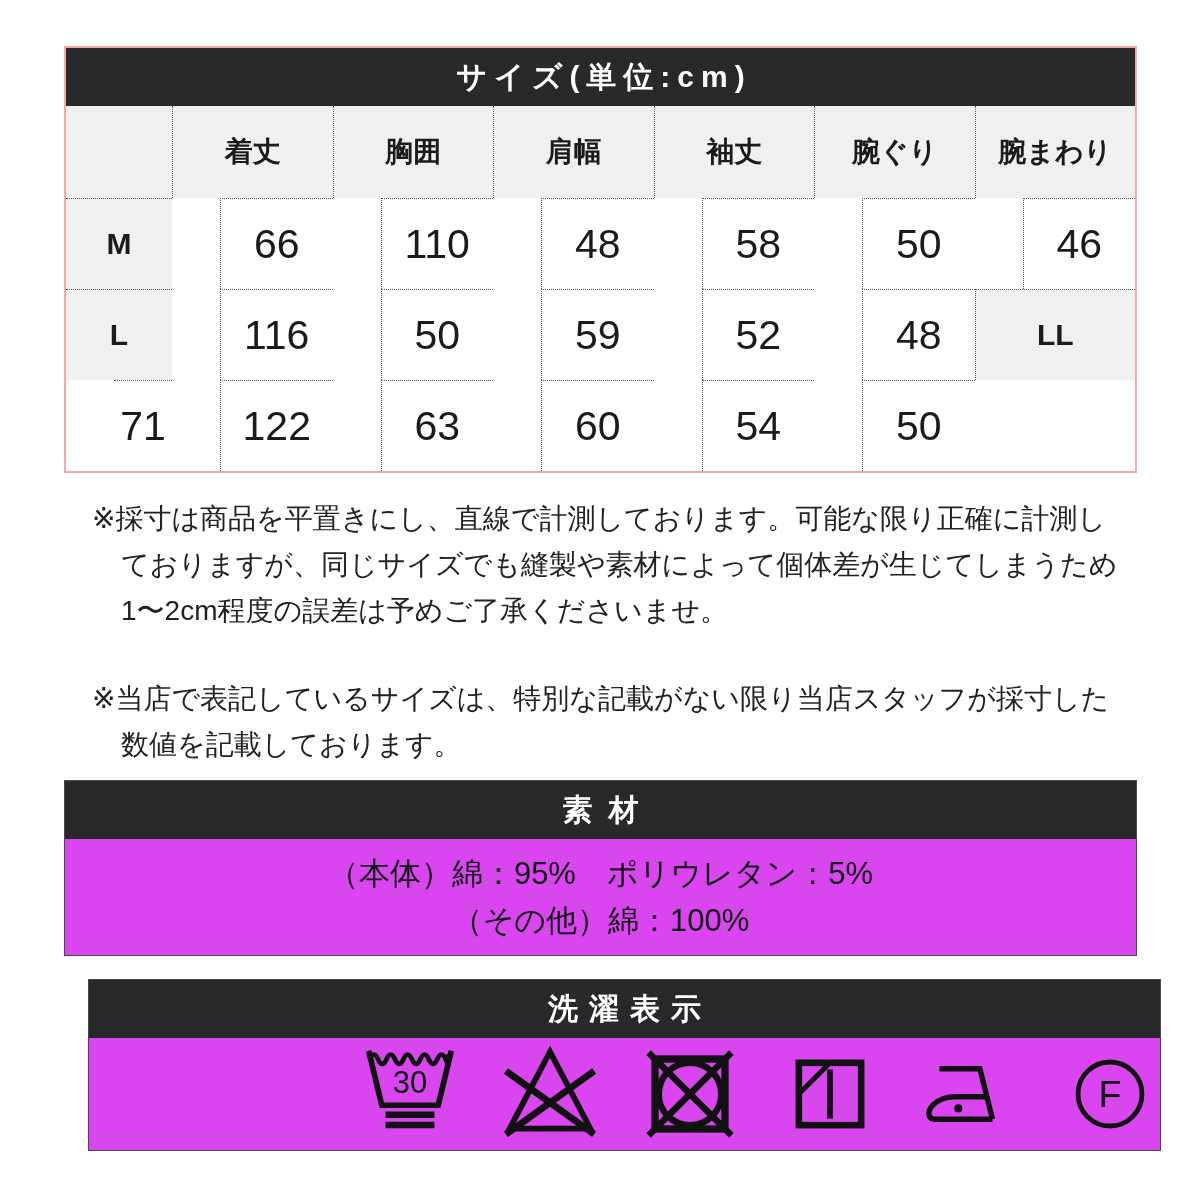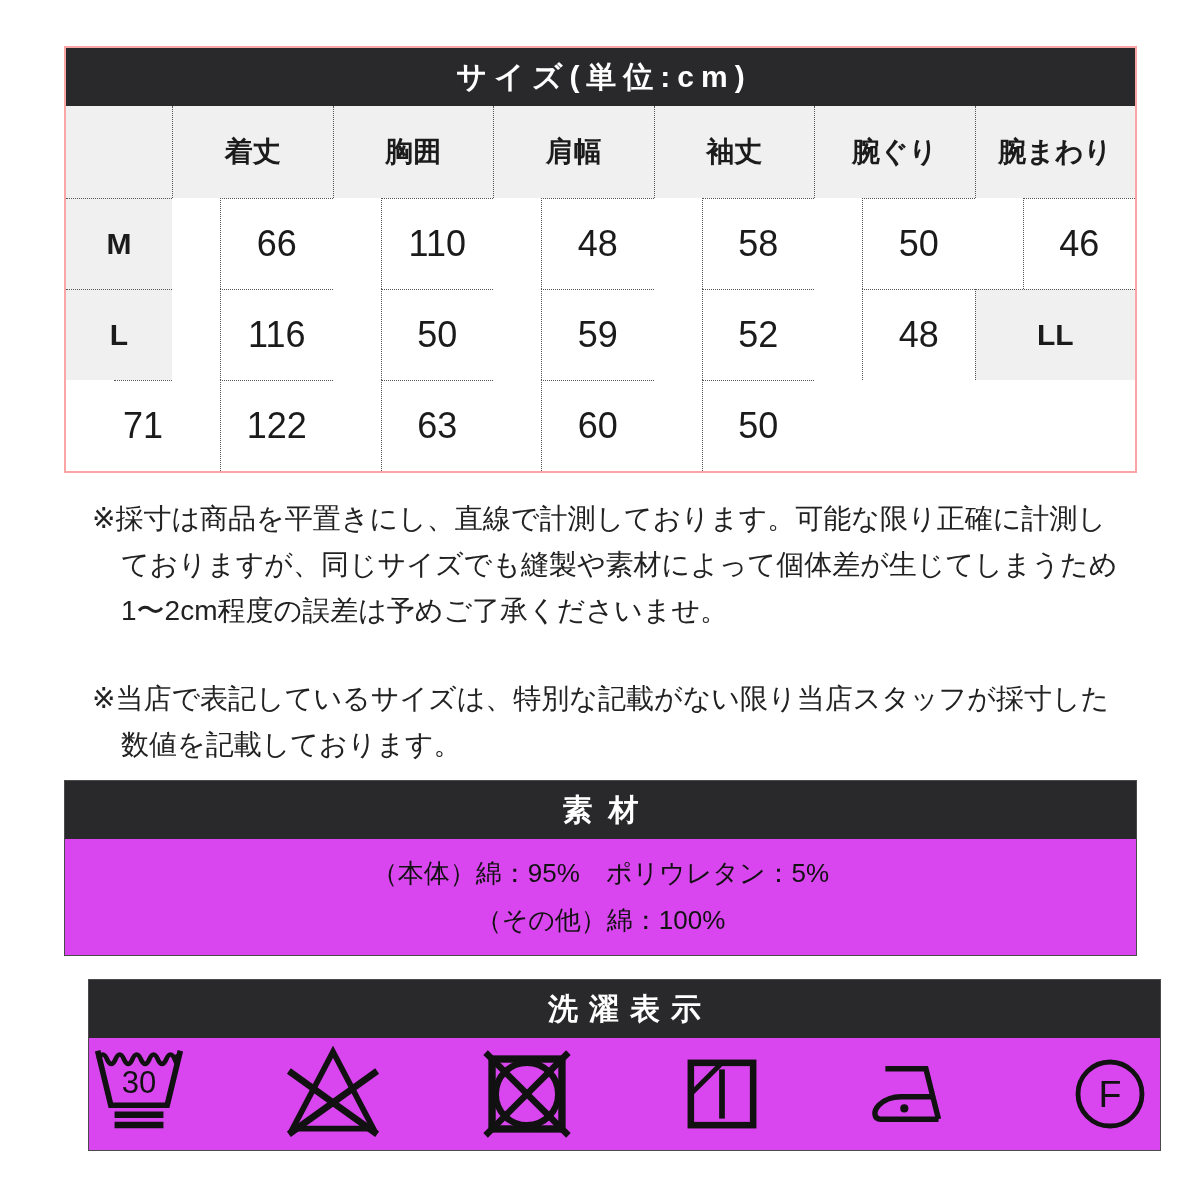--- a/index.html
+++ b/index.html
@@ -25,41 +25,41 @@
   }
   .cell{
     display:flex;align-items:center;justify-content:center;
     border-left:1px dotted #555;border-top:1px dotted #555;
     box-sizing:border-box;background:#fff;
   }
   .size-grid .cell:nth-child(7n+1){border-left:none;}
   .size-grid .cell:nth-child(-n+7){border-top:none;}
   .cell.head{background:#f0f0f0;font-weight:bold;font-size:28px;}
   .cell.sizelab{background:#f0f0f0;font-weight:bold;font-size:30px;}
-  .cell.val{font-size:36px;margin-left:48px;}
+  .cell.val{font-size:41px;margin-left:48px;}
   
   .notes{position:absolute;left:92px;top:496px;width:1030px;font-size:28px;line-height:46px;color:#222;}
   .note + .note{margin-top:42px;}
   .note-line.cont{padding-left:29px;}
   
   .panel{
     position:absolute;left:64px;width:1073px;
     border:1px solid #4a4a4a;box-sizing:border-box;background:#d946ef;
   }
   .material-panel{top:780px;}
   .material-body{
     height:116px;display:flex;flex-direction:column;align-items:center;justify-content:center;
-    font-size:26px;line-height:47px;color:#111;
+    font-size:31px;line-height:47px;color:#111;
   }
   .laundry-panel{top:979px;margin-left:24px;}
   .panel .panel-bar{height:58px;}
   .material-panel .panel-bar .bar-text{letter-spacing:16px;padding-left:16px;}
   .laundry-panel .panel-bar .bar-text{letter-spacing:11px;padding-left:11px;}
   .laundry-body{
-    height:112px;display:flex;align-items:center;justify-content:space-between;gap:40px;
+    height:112px;display:flex;align-items:center;justify-content:flex-end;gap:40px;
   }
   .icon-slot{width:100px;display:flex;align-items:center;justify-content:center;}
   .icon-slot svg{display:block;}
   .lic{stroke:#111;fill:none;}
 </style>
 </head>
 <body>
 
 <div class="page">
 
@@ -89,20 +89,21 @@
       <div class="cell val">50</div>
       <div class="cell val">59</div>
       <div class="cell val">52</div>
       <div class="cell val">48</div>
 
       <div class="cell sizelab">LL</div>
       <div class="cell val">71</div>
       <div class="cell val">122</div>
       <div class="cell val">63</div>
       <div class="cell val">60</div>
+      <div class="cell val">54</div>
       <div class="cell val">50</div>
     </div>
   </div>
 
   <div class="notes">
     <div class="note">
       <div class="note-line">※採寸は商品を平置きにし、直線で計測しております。可能な限り正確に計測し</div>
       <div class="note-line cont">ておりますが、同じサイズでも縫製や素材によって個体差が生じてしまうため</div>
       <div class="note-line cont">1〜2cm程度の誤差は予めご了承くださいませ。</div>
     </div>

